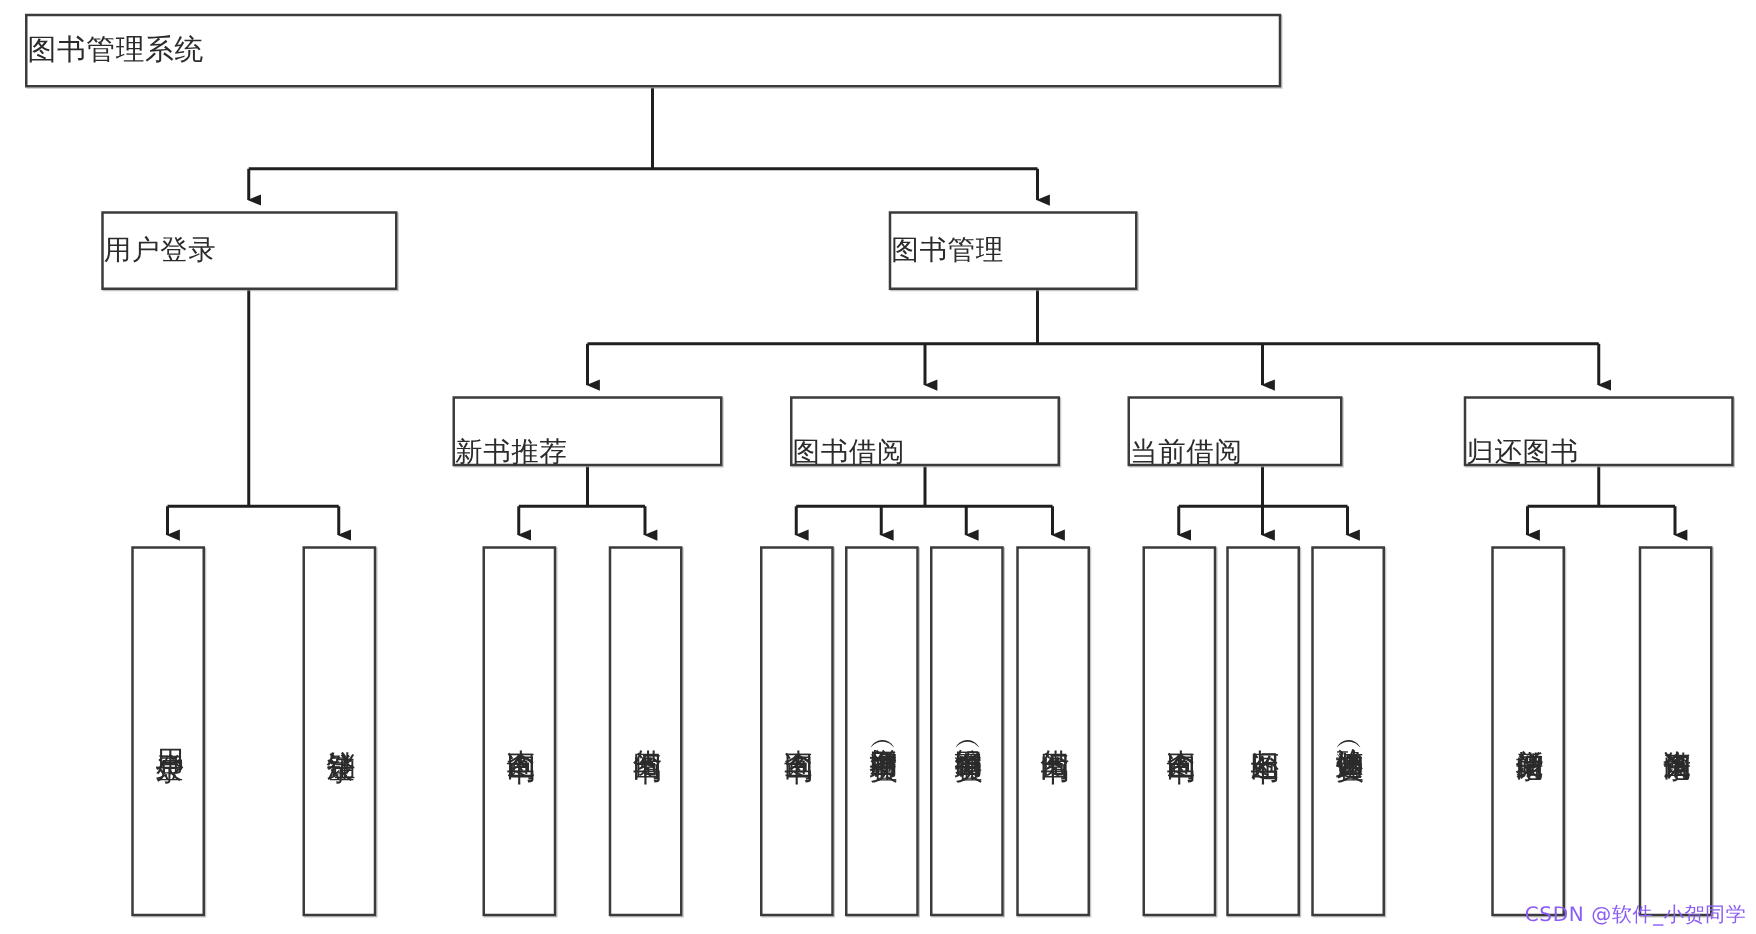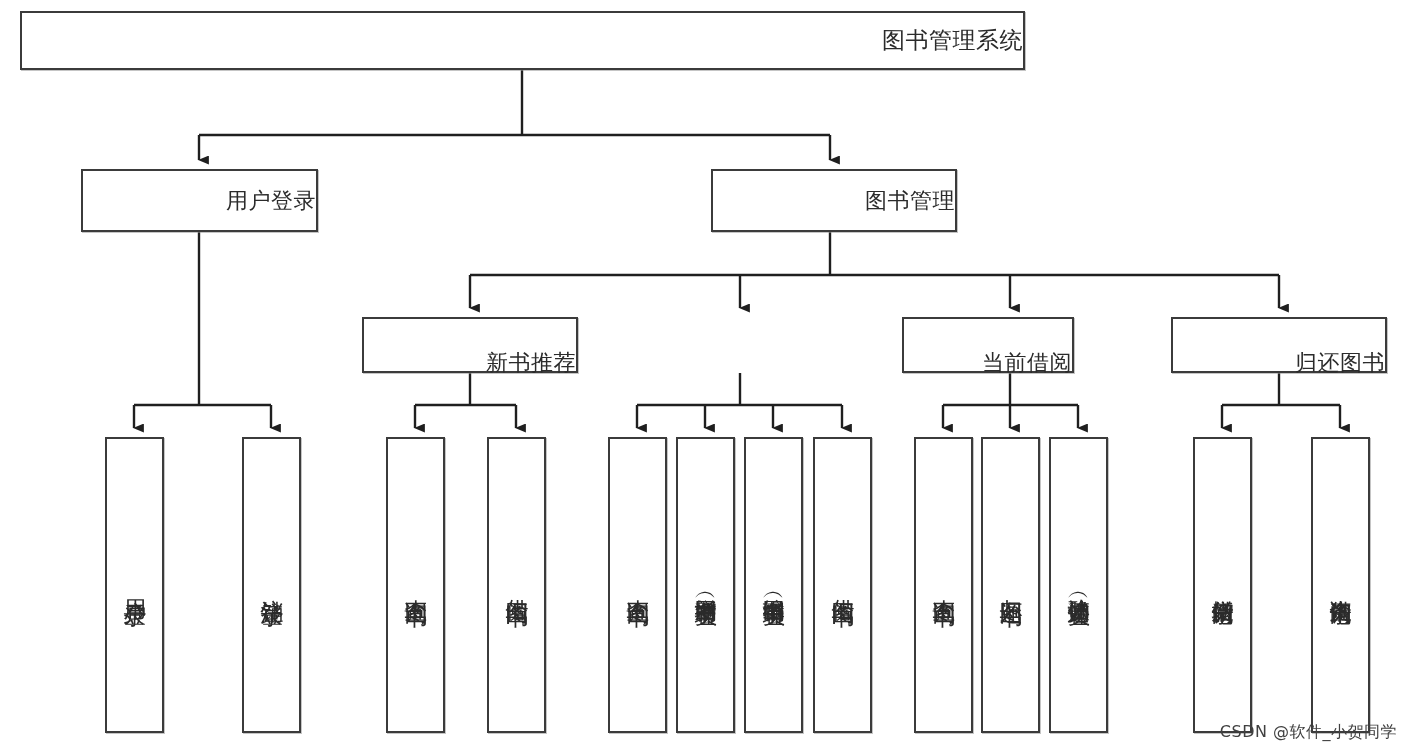--- a/index.html
+++ b/index.html
@@ -12,21 +12,21 @@
   #canvas{position:relative;width:1405px;height:747px;background:#fff;}
   svg#wires{position:absolute;left:0;top:0;width:1405px;height:747px;}
 
   .node{
     position:absolute;
     background:#ffffff;
     border:2.2px solid #3b3b3b;
     box-sizing:border-box;
     display:flex;
     align-items:center;
-    justify-content:flex-end;
+    justify-content:flex-start;
     box-shadow:1px 1px 0 rgba(150,150,150,.55);
   }
   .node .label{
     font-size:22px;
     line-height:1.18;
     letter-spacing:.5px;
     color:#2b2b2b;
     text-align:center;
     white-space:nowrap;
   }
@@ -55,21 +55,21 @@
     text-align:center;
     white-space:nowrap;
   }
   .leaf.tall .vlabel{font-size:22px;letter-spacing:1px;}
 
   #watermark{
     position:absolute;
     right:8px;
     bottom:4px;
     font-size:16px;
-    color:#404040;
+    color:#8b5cf6;
     letter-spacing:.5px;
     white-space:nowrap;
     pointer-events:none;
   }
 </style>
 </head>
 <body>
 
 <div id="canvas">
 
@@ -123,26 +123,29 @@
     </g>
   </svg>
 
   <div class="node root" style="left:20px;top:11px;width:1005px;height:59px;">
     <span class="label">图书管理系统</span>
   </div>
 
   <div class="node lvl2" style="left:81px;top:169px;width:237px;height:63px;">
     <span class="label">用户登录</span>
   </div>
-  <div class="node lvl2" style="left:711px;top:169px;width:246px;height:63px;">
+  <div class="node lvl2" style="left:711px;top:169px;width:199px;height:63px;">
     <span class="label">图书管理</span>
   </div>
 
   <div class="node lvl3" style="left:362px;top:317px;width:216px;height:56px;">
     <span class="label">新书推荐</span>
+  </div>
+  <div class="node lvl3" style="left:632px;top:317px;width:216px;height:56px;">
+    <span class="label">图书借阅</span>
   </div>
   <div class="node lvl3" style="left:902px;top:317px;width:172px;height:56px;">
     <span class="label">当前借阅</span>
   </div>
   <div class="node lvl3" style="left:1171px;top:317px;width:216px;height:56px;">
     <span class="label">归还图书</span>
   </div>
 
   <div class="leaf" style="left:105px;top:437px;width:59px;height:296px;">
     <span class="vlabel">用户登录</span>

